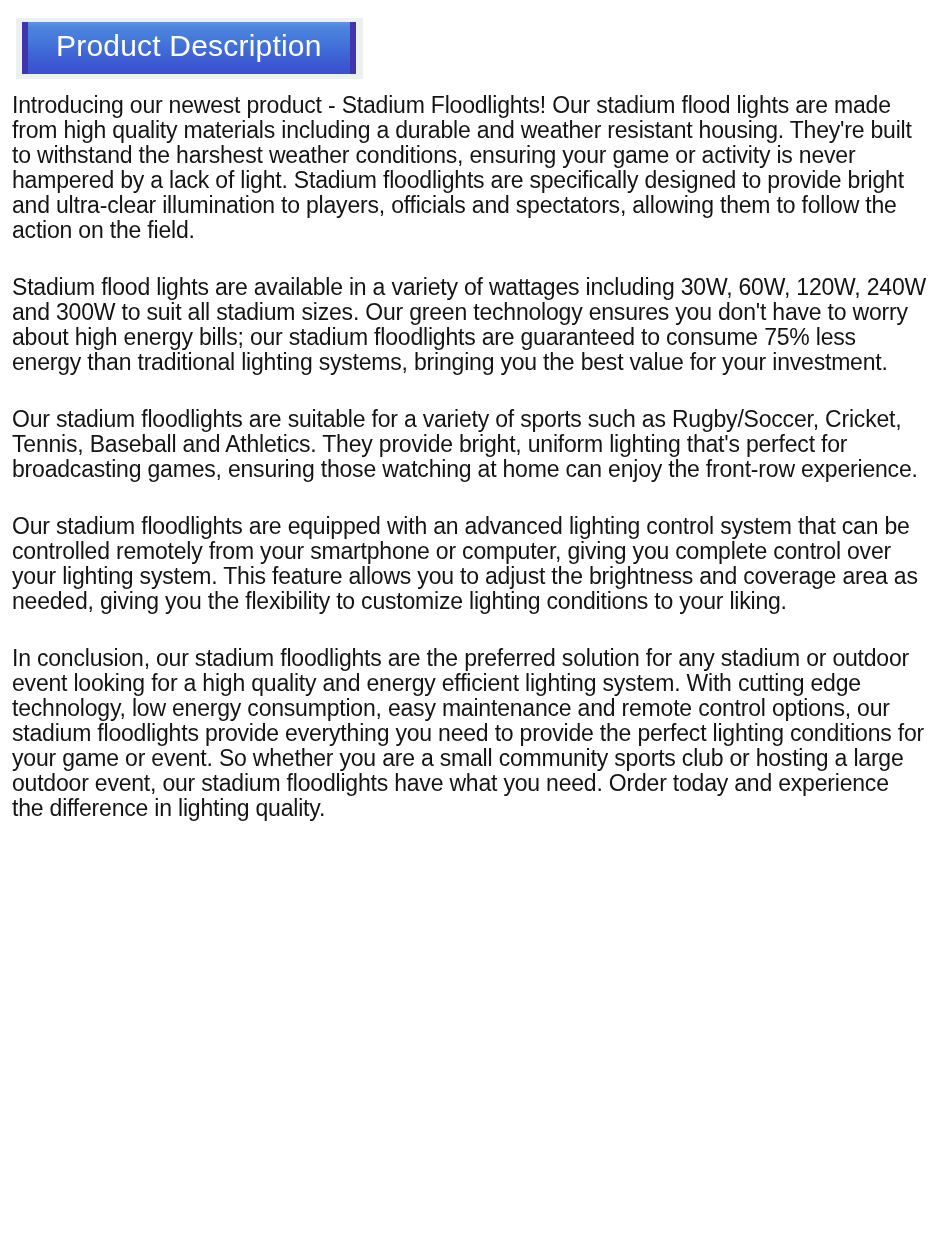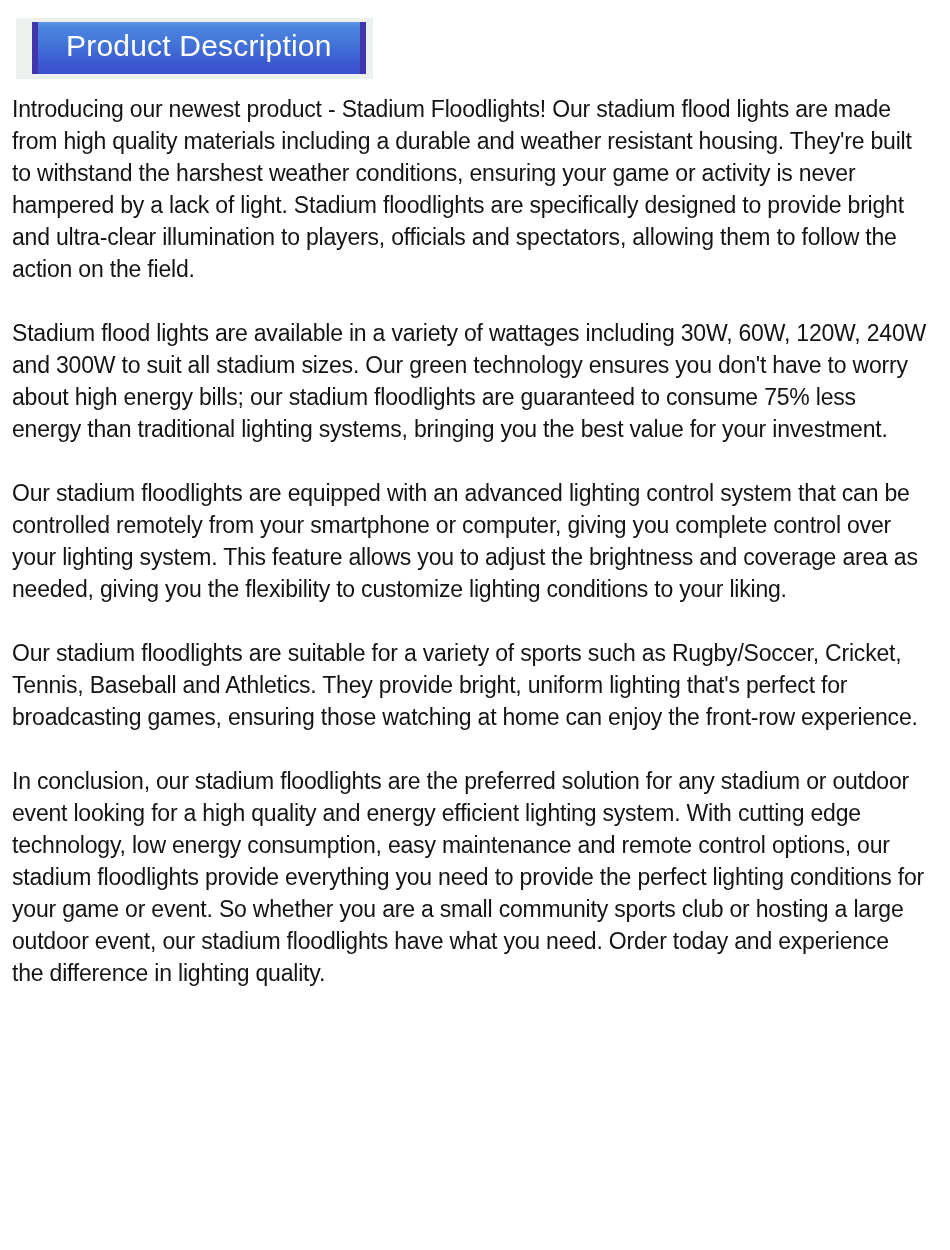--- a/index.html
+++ b/index.html
@@ -21,21 +21,21 @@
     width: 950px;
     min-height: 1250px;
     background: #ffffff;
     font-family: "Liberation Sans", "DejaVu Sans", sans-serif;
     color: var(--text-color);
   }
   .banner-wrap {
     display: inline-block;
     margin: 18px 0 0 16px;
     background: var(--banner-glow);
-    padding: 4px 7px 5px 16px;
+    padding: 4px 7px 5px 6px;
   }
   .banner {
     display: inline-block;
     background: linear-gradient(180deg,
       var(--banner-top) 0%,
       #4c84de 10%,
       var(--banner-mid) 35%,
       #3c5ad2 78%,
       var(--banner-bottom) 100%);
     border-left: 6px solid var(--banner-border);
@@ -49,37 +49,37 @@
     letter-spacing: 0.2px;
     white-space: nowrap;
   }
   .description {
     margin: 14px 24px 0 12px;
     width: 914px;
   }
   .description p {
     margin: 0 0 32px 0;
     font-size: 23px;
-    line-height: 32px;
+    line-height: 25px;
     letter-spacing: -0.2px;
     color: var(--text-color);
   }
 </style>
 </head>
 <body>
 
 <div class="page">
 
   <div class="banner-wrap">
     <div class="banner">
       <span class="title">Product Description</span>
     </div>
   </div>
 
   <div class="description">
     <p>Introducing our newest product - Stadium Floodlights! Our stadium flood lights are made from high quality materials including a durable and weather resistant housing. They're built to withstand the harshest weather conditions, ensuring your game or activity is never hampered by a lack of light. Stadium floodlights are specifically designed to provide bright and ultra-clear illumination to players, officials and spectators, allowing them to follow the action on the field.</p>
     <p>Stadium flood lights are available in a variety of wattages including 30W, 60W, 120W, 240W and 300W to suit all stadium sizes. Our green technology ensures you don't have to worry about high energy bills; our stadium floodlights are guaranteed to consume 75% less energy than traditional lighting systems, bringing you the best value for your investment.</p>
+    <p>Our stadium floodlights are suitable for a variety of sports such as Rugby/Soccer, Cricket, Tennis, Baseball and Athletics. They provide bright, uniform lighting that's perfect for broadcasting games, ensuring those watching at home can enjoy the front-row experience.</p>
     <p>Our stadium floodlights are equipped with an advanced lighting control system that can be controlled remotely from your smartphone or computer, giving you complete control over your lighting system. This feature allows you to adjust the brightness and coverage area as needed, giving you the flexibility to customize lighting conditions to your liking.</p>
-    <p>Our stadium floodlights are suitable for a variety of sports such as Rugby/Soccer, Cricket, Tennis, Baseball and Athletics. They provide bright, uniform lighting that's perfect for broadcasting games, ensuring those watching at home can enjoy the front-row experience.</p>
     <p>In conclusion, our stadium floodlights are the preferred solution for any stadium or outdoor event looking for a high quality and energy efficient lighting system. With cutting edge technology, low energy consumption, easy maintenance and remote control options, our stadium floodlights provide everything you need to provide the perfect lighting conditions for your game or event. So whether you are a small community sports club or hosting a large outdoor event, our stadium floodlights have what you need. Order today and experience the difference in lighting quality.</p>
   </div>
 
 </div>
 
 </body></html>

